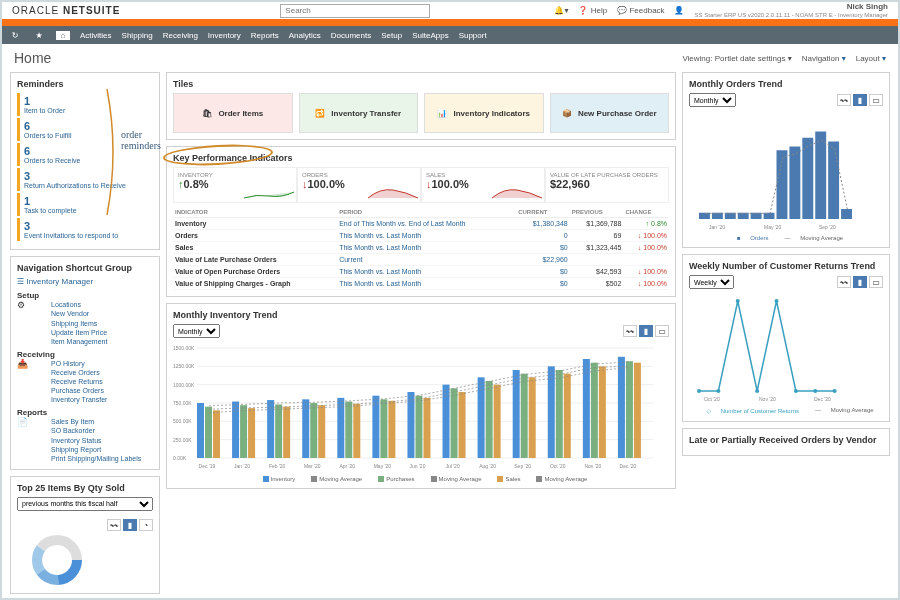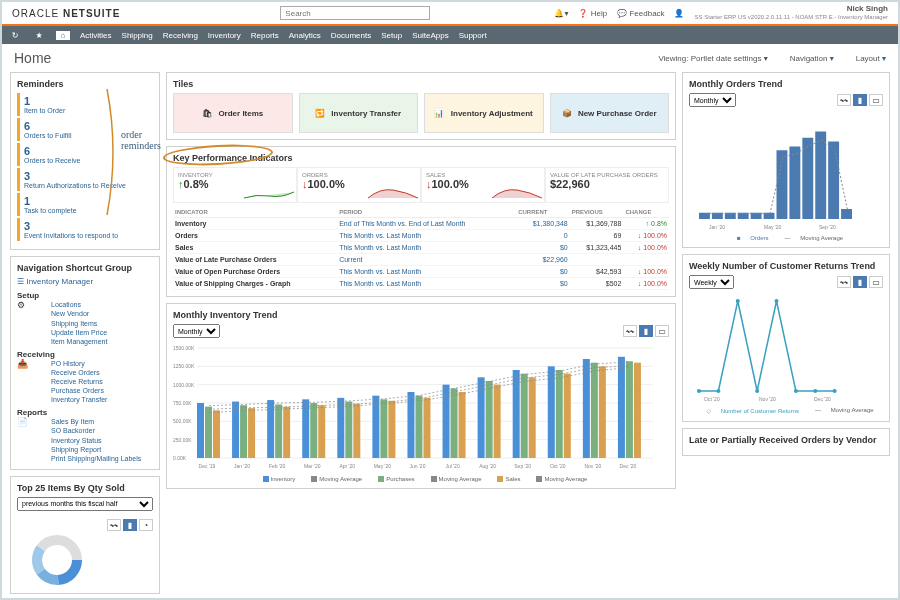--- a/index.html
+++ b/index.html
@@ -1,28 +1,28 @@
 <!DOCTYPE html>
 <html><head>
 <meta charset="utf-8">
 <style>
 *{box-sizing:border-box;margin:0;padding:0;font-family:Arial,Helvetica,sans-serif}
 body{background:#fff;font-size:9px;color:#333;width:900px;height:600px;overflow:hidden;border:2px solid #cfd8dc}
-.topbar{display:flex;align-items:center;padding:4px 10px;border-bottom:2px solid #f97316;height:24px}
+.topbar{display:flex;align-items:center;padding:4px 10px;border-bottom:7px solid #f97316;height:24px}
 .logo{font-size:10px;letter-spacing:1px;font-weight:bold}
 .logo span{font-weight:normal}
 .search{margin-left:160px;width:150px;height:14px;border:1px solid #aaa;font-size:8px;padding:1px 4px}
 .toplinks{margin-left:auto;display:flex;align-items:center;gap:10px;font-size:8px;color:#555}
 .toplinks .user{text-align:right;line-height:1.1}
 .toplinks .user b{font-size:8px}
 .toplinks .user div{font-size:6px;color:#888}
 .menubar{background:#5a6872;color:#fff;height:18px;display:flex;align-items:center;padding:0 6px;gap:10px;font-size:8px}
 .menubar .icn{width:14px;text-align:center}
 .pagehdr{display:flex;align-items:center;padding:6px 12px;font-size:14px;color:#555}
-.pagehdr .right{margin-left:auto;font-size:8px;color:#2a6496;display:flex;gap:22px}
+.pagehdr .right{margin-left:auto;font-size:8px;color:#2a6496;display:flex;gap:10px}
 .pagehdr .right span:first-child{color:#555}
 .layout{display:flex;gap:6px;padding:0 8px 8px 8px}
 .col{display:flex;flex-direction:column;gap:6px}
 .col.left{width:150px}
 .col.mid{flex:1}
 .col.right{width:208px}
 .portlet{border:1px solid #d0d0d0;background:#fff;padding:6px}
 .portlet h3{font-size:9px;font-weight:bold;color:#333;margin-bottom:4px}
 .reminder{border-left:3px solid #f5a623;padding:2px 4px;margin-bottom:2px}
 .reminder .n{font-size:11px;color:#2a6496;font-weight:bold}
@@ -211,21 +211,21 @@
           <div class="tile pink">
             <span>🛍</span>
             <span>Order Items</span>
           </div>
           <div class="tile green">
             <span>🔁</span>
             <span>Inventory Transfer</span>
           </div>
           <div class="tile yellow">
             <span>📊</span>
-            <span>Inventory Adjustment</span>
+            <span>Inventory Indicators</span>
           </div>
           <div class="tile blue">
             <span>📦</span>
             <span>New Purchase Order</span>
           </div>
         </div>
     </div>
 
     <div class="portlet" style="position:relative">
       <h3>Key Performance Indicators</h3>

